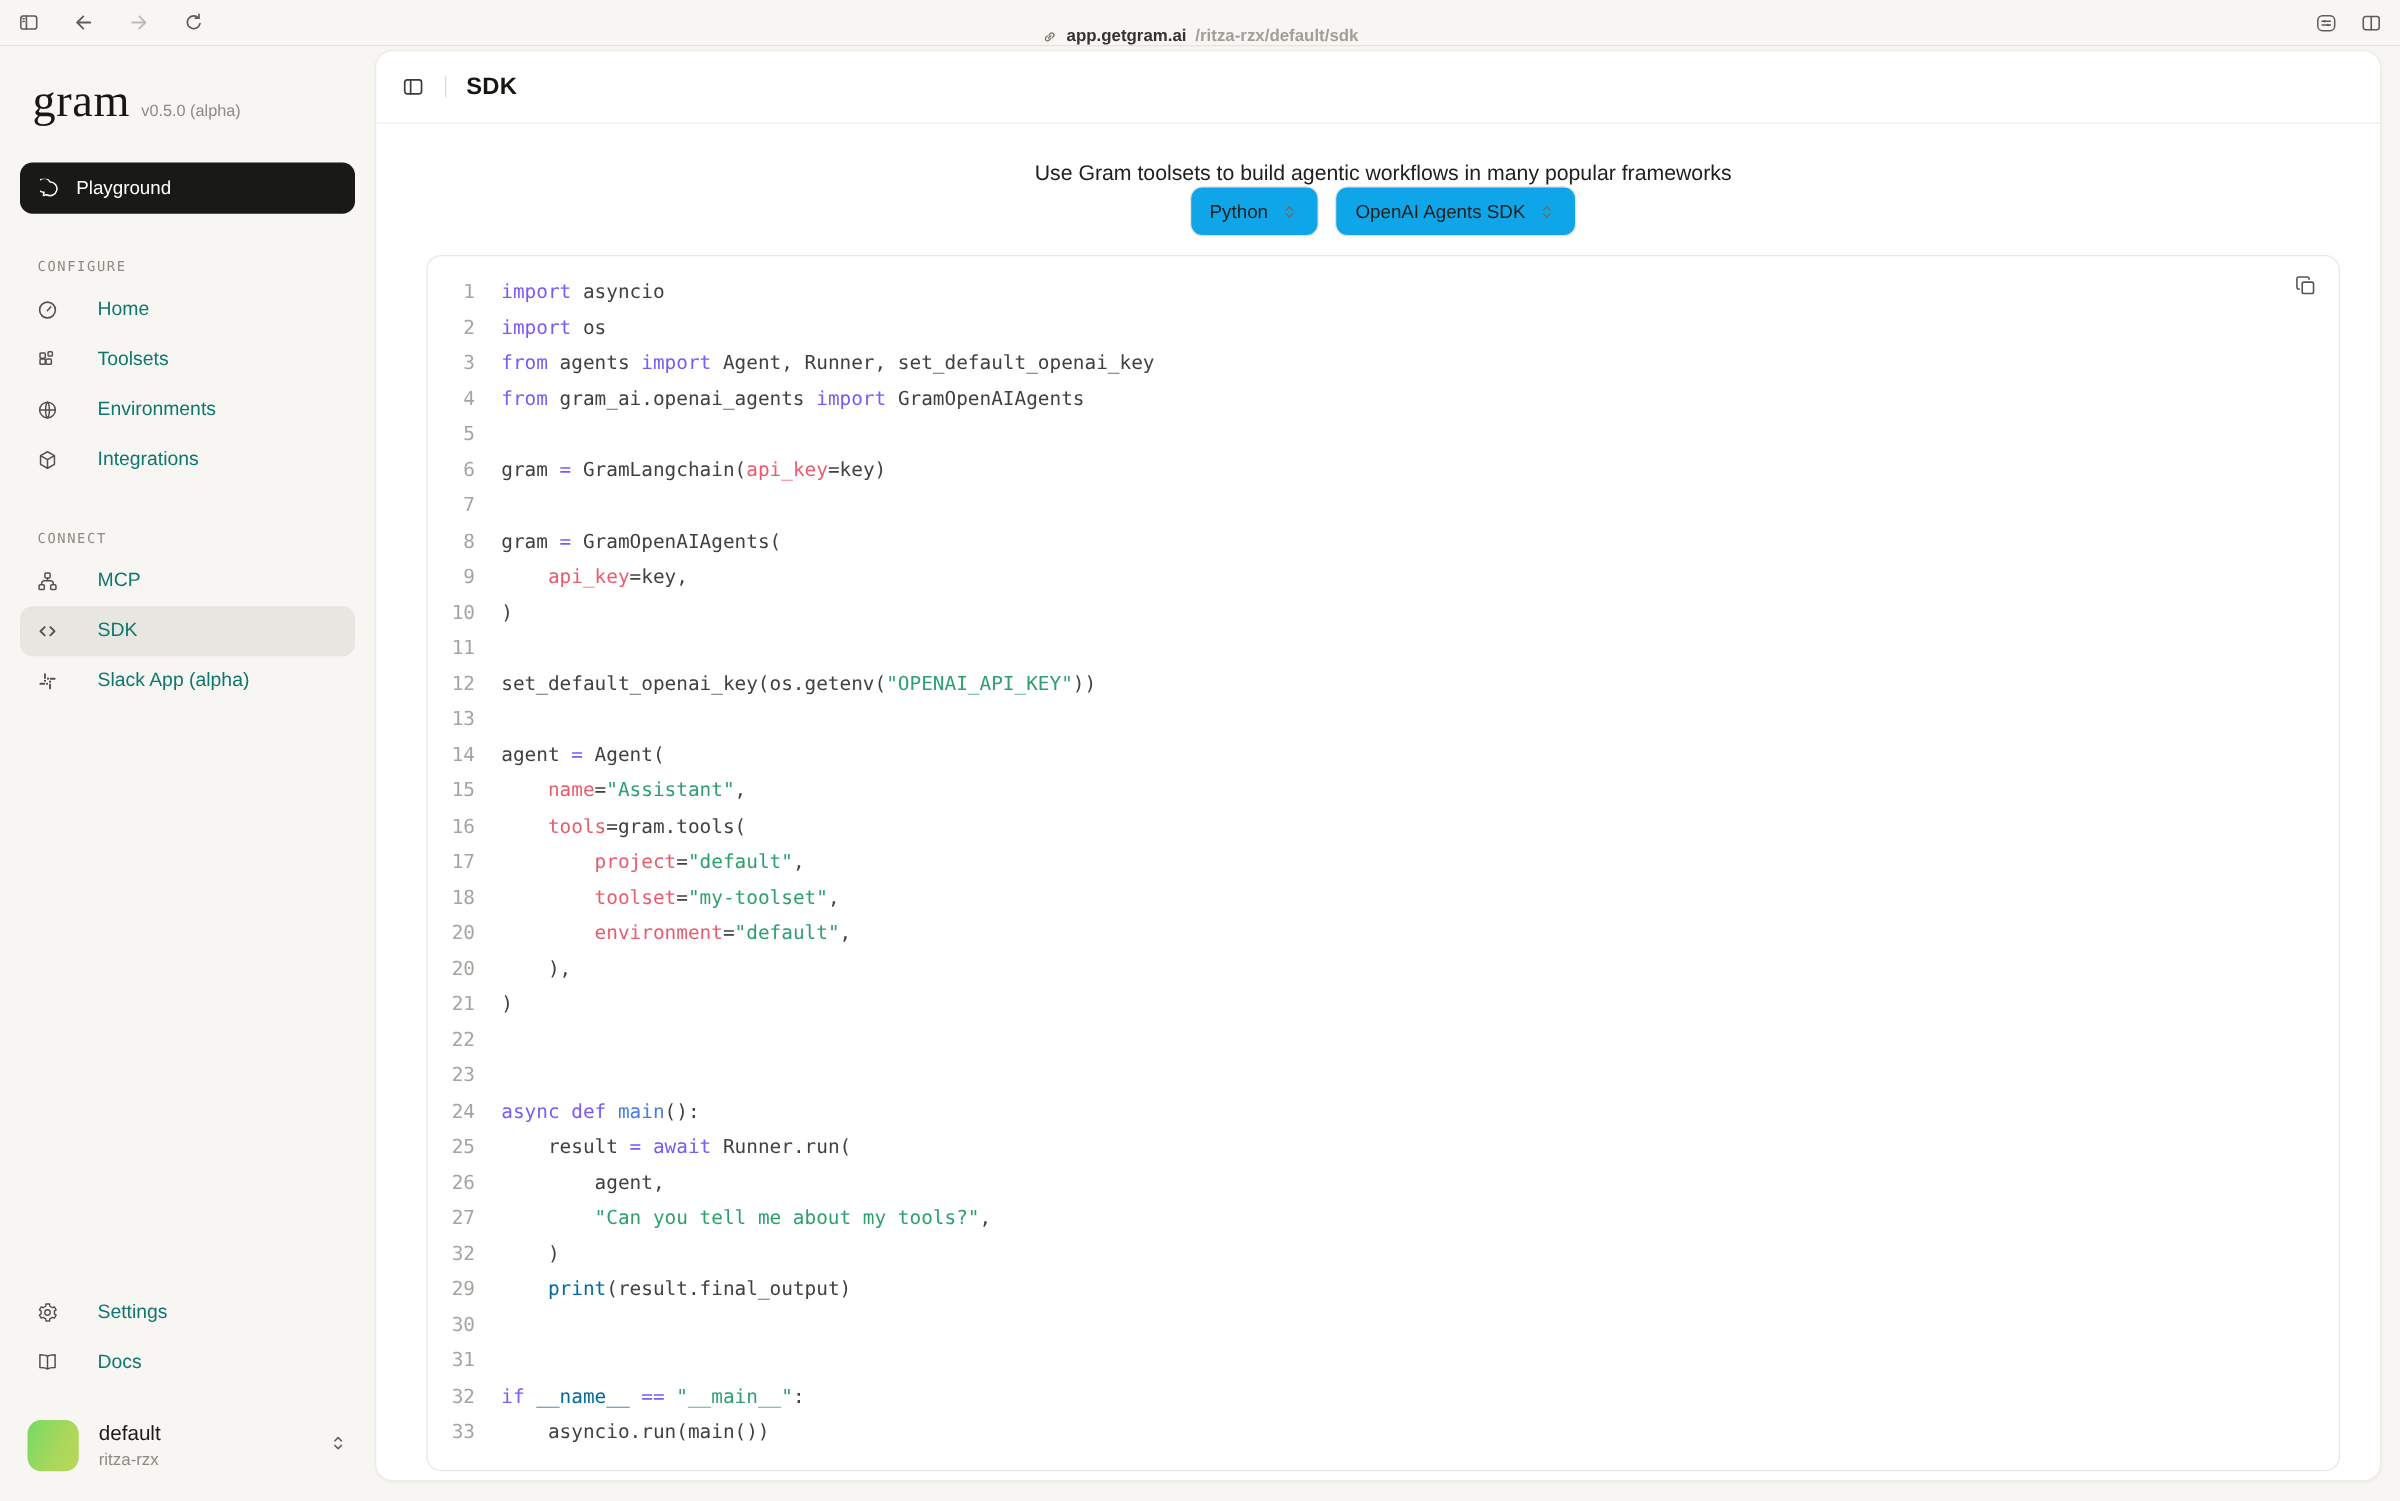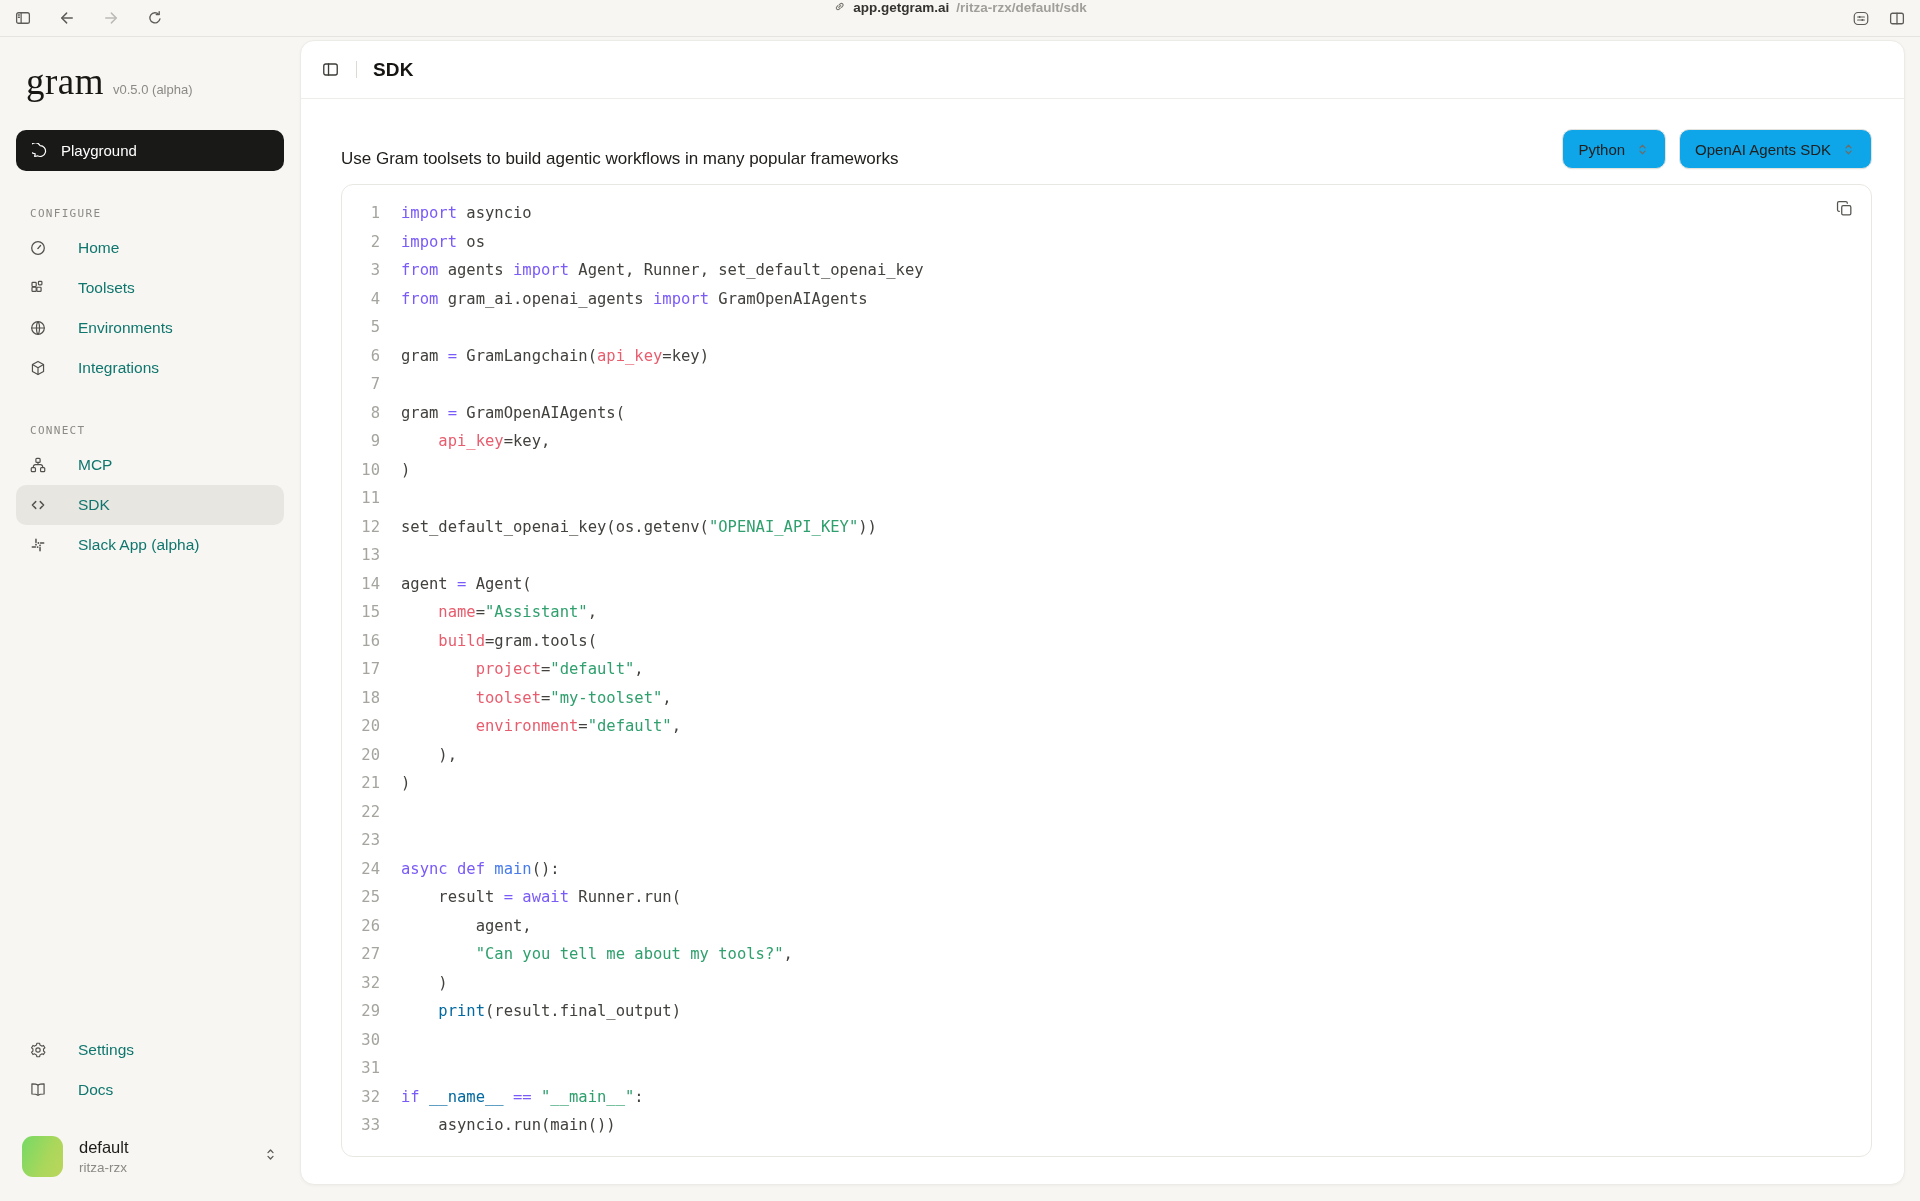--- a/index.html
+++ b/index.html
@@ -7,21 +7,21 @@
   body { background:#f7f6f2; font-family:"Liberation Sans", sans-serif; color:#232220; }
 
   
   .topbar { height:37px; display:flex; align-items:center; padding:0 14px; background:#f7f6f2;
             border-bottom:1px solid #e6e4e0; position:relative; color:#5d5c58; }
   .nav-cluster { display:flex; align-items:center; gap:26px; }
   .tb-icon { display:inline-flex; width:18px; height:18px; align-items:center; justify-content:center; cursor:default; }
   .tb-icon svg { width:18px; height:18px; }
   .tb-icon.disabled { color:#bcbab6; }
   .urlbox { position:absolute; left:50%; top:0; height:100%; transform:translateX(-50%);
-            display:flex; align-items:flex-start; gap:7px; font-size:13.5px; }
+            display:flex; align-items:flex-end; gap:7px; font-size:13.5px; }
   .urlbox svg { width:13px; height:13px; color:#77766f; }
   .url-host { color:#34332f; font-weight:bold; }
   .url-path { color:#a09f99; font-weight:bold; }
   .right-cluster { margin-left:auto; display:flex; align-items:center; gap:18px; }
   .right-cluster svg { width:21px; height:21px; }
 
   
   .app { position:relative; height:1164px; }
 
   
@@ -51,21 +51,21 @@
   
   .main-panel { position:absolute; left:300px; right:15px; top:3px; bottom:16px; background:#fff;
                 border:1px solid #edebe6; border-radius:14px; box-shadow:0 1px 3px rgba(40,38,30,.04); overflow:hidden; }
   .panel-header { height:58px; display:flex; align-items:center; gap:16px; padding:0 20px; border-bottom:1px solid #efede9; }
   .panel-header .ph-toggle { width:19px; height:19px; color:#3d3c38; display:inline-flex; cursor:pointer; }
   .panel-header .ph-toggle svg { width:19px; height:19px; }
   .ph-divider { width:1px; height:17px; background:#dcdad5; }
   .page-title { font-size:19px; color:#161512; font-weight:bold; letter-spacing:.2px; }
 
   .content { padding:30px 32px 0 40px; }
-  .desc-row { display:flex; align-items:flex-end; justify-content:space-between; }
+  .desc-row { display:flex; align-items:center; justify-content:space-between;flex-direction:column; }
   .desc-text { font-size:17px; color:#21201d; }
   .selects { display:flex; gap:13px; }
   .select-btn { height:40px; display:flex; align-items:center; gap:10px; padding:0 15px; background:#0ea5e9;
                 border:1px solid #e4e2dd; border-radius:10px; font-size:15px; color:#1f1e1b; cursor:pointer;
                 box-shadow:0 1px 1px rgba(40,38,30,.03); }
   .select-btn svg { width:15px; height:15px; color:#6e6d68; }
 
   
   .code-card { margin-top:15px; border:1px solid #e9e7e2; border-radius:12px; background:#fff;
                padding:14px 0 16px; position:relative; }
@@ -310,21 +310,21 @@
             <div class="code-line"><span class="ln">6</span><span class="code-text"><span class="tok-t">gram </span><span class="tok-k">=</span><span class="tok-t"> GramLangchain(</span><span class="tok-p">api_key</span><span class="tok-t">=key)</span></span></div>
             <div class="code-line"><span class="ln">7</span><span class="code-text">&nbsp;</span></div>
             <div class="code-line"><span class="ln">8</span><span class="code-text"><span class="tok-t">gram </span><span class="tok-k">=</span><span class="tok-t"> GramOpenAIAgents(</span></span></div>
             <div class="code-line"><span class="ln">9</span><span class="code-text"><span class="tok-t">    </span><span class="tok-p">api_key</span><span class="tok-t">=key,</span></span></div>
             <div class="code-line"><span class="ln">10</span><span class="code-text"><span class="tok-t">)</span></span></div>
             <div class="code-line"><span class="ln">11</span><span class="code-text">&nbsp;</span></div>
             <div class="code-line"><span class="ln">12</span><span class="code-text"><span class="tok-t">set_default_openai_key(os.getenv(</span><span class="tok-s">"OPENAI_API_KEY"</span><span class="tok-t">))</span></span></div>
             <div class="code-line"><span class="ln">13</span><span class="code-text">&nbsp;</span></div>
             <div class="code-line"><span class="ln">14</span><span class="code-text"><span class="tok-t">agent </span><span class="tok-k">=</span><span class="tok-t"> Agent(</span></span></div>
             <div class="code-line"><span class="ln">15</span><span class="code-text"><span class="tok-t">    </span><span class="tok-p">name</span><span class="tok-t">=</span><span class="tok-s">"Assistant"</span><span class="tok-t">,</span></span></div>
-            <div class="code-line"><span class="ln">16</span><span class="code-text"><span class="tok-t">    </span><span class="tok-p">build</span><span class="tok-t">=gram.tools(</span></span></div>
+            <div class="code-line"><span class="ln">16</span><span class="code-text"><span class="tok-t">    </span><span class="tok-p">tools</span><span class="tok-t">=gram.tools(</span></span></div>
             <div class="code-line"><span class="ln">17</span><span class="code-text"><span class="tok-t">        </span><span class="tok-p">project</span><span class="tok-t">=</span><span class="tok-s">"default"</span><span class="tok-t">,</span></span></div>
             <div class="code-line"><span class="ln">18</span><span class="code-text"><span class="tok-t">        </span><span class="tok-p">toolset</span><span class="tok-t">=</span><span class="tok-s">"my-toolset"</span><span class="tok-t">,</span></span></div>
             <div class="code-line"><span class="ln">20</span><span class="code-text"><span class="tok-t">        </span><span class="tok-p">environment</span><span class="tok-t">=</span><span class="tok-s">"default"</span><span class="tok-t">,</span></span></div>
             <div class="code-line"><span class="ln">20</span><span class="code-text"><span class="tok-t">    ),</span></span></div>
             <div class="code-line"><span class="ln">21</span><span class="code-text"><span class="tok-t">)</span></span></div>
             <div class="code-line"><span class="ln">22</span><span class="code-text">&nbsp;</span></div>
             <div class="code-line"><span class="ln">23</span><span class="code-text">&nbsp;</span></div>
             <div class="code-line"><span class="ln">24</span><span class="code-text"><span class="tok-k">async</span><span class="tok-t"> </span><span class="tok-k">def</span><span class="tok-t"> </span><span class="tok-f">main</span><span class="tok-t">():</span></span></div>
             <div class="code-line"><span class="ln">25</span><span class="code-text"><span class="tok-t">    result </span><span class="tok-k">=</span><span class="tok-t"> </span><span class="tok-k">await</span><span class="tok-t"> Runner.run(</span></span></div>
             <div class="code-line"><span class="ln">26</span><span class="code-text"><span class="tok-t">        agent,</span></span></div>

